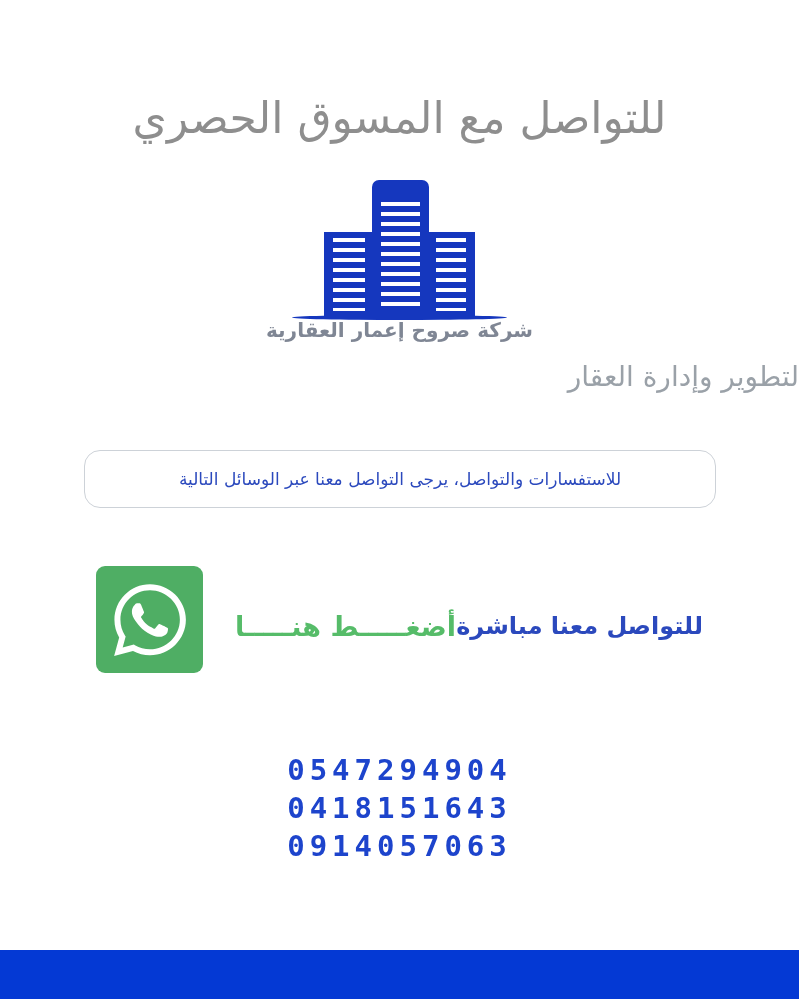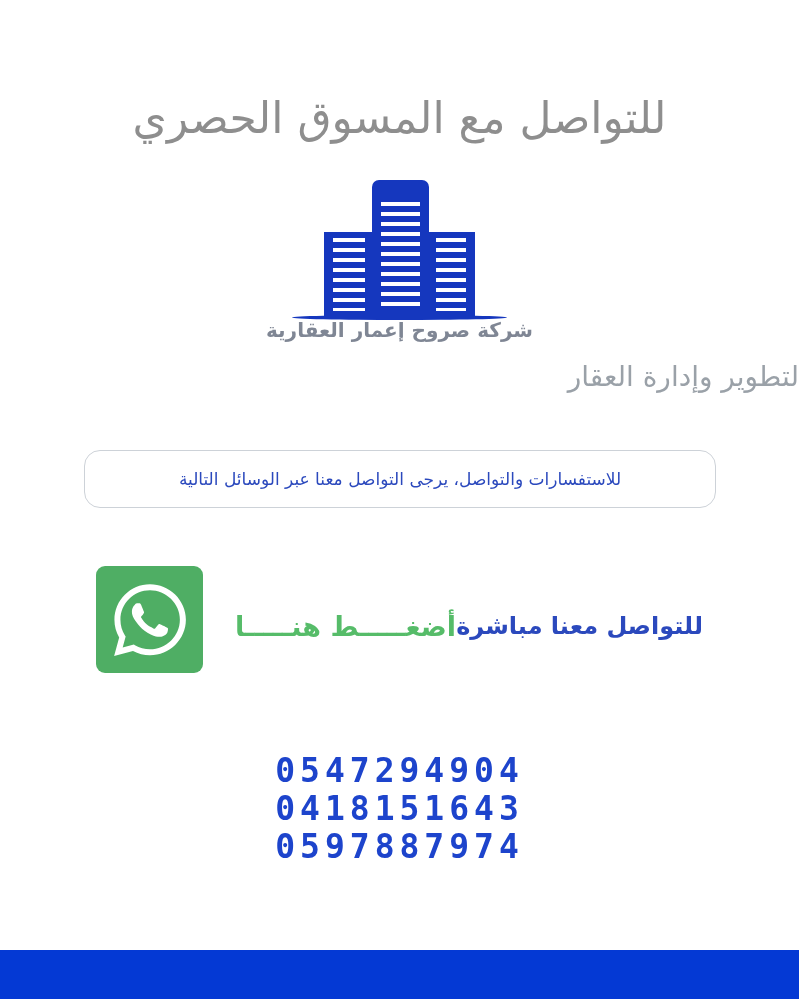--- a/index.html
+++ b/index.html
@@ -92,21 +92,21 @@
   }
   .wa-icon svg{width:82px;height:82px;fill:#ffffff;}
 
   
   .phones{
     position:absolute;top:752px;left:0;width:100%;
     display:flex;flex-direction:column;align-items:center;gap:1px;
   }
   .phone{
     font-family:"DejaVu Sans Mono", monospace;
-    font-size:33px;font-weight:700;color:var(--phone-blue);
+    font-size:29px;font-weight:700;color:var(--phone-blue);
     letter-spacing:5px;line-height:37px;
   }
 
   
   .bottom-bar{
     position:absolute;left:0;bottom:0;width:100%;height:49px;
     background:var(--blue-bar);
   }
 </style>
 </head>
@@ -146,18 +146,18 @@
     <div class="wa-icon">
       <svg viewBox="0 0 448 512" xmlns="http://www.w3.org/2000/svg" aria-hidden="true">
         <path d="M380.9 97.1C339 55.1 283.2 32 223.9 32c-122.4 0-222 99.6-222 222 0 39.1 10.2 77.3 29.6 111L0 480l117.7-30.9c32.4 17.7 68.9 27 106.1 27h.1c122.3 0 224.1-99.6 224.1-222 0-59.3-25.2-115-67.1-157zm-157 341.6c-33.2 0-65.7-8.9-94-25.7l-6.7-4-69.8 18.3L72 359.2l-4.4-7c-18.5-29.4-28.2-63.3-28.2-98.2 0-101.7 82.8-184.5 184.6-184.5 49.3 0 95.6 19.2 130.4 54.1 34.8 34.9 56.2 81.2 56.1 130.5 0 101.8-84.9 184.6-186.6 184.6zm101.2-138.2c-5.5-2.8-32.8-16.2-37.9-18-5.1-1.9-8.8-2.8-12.5 2.8-3.7 5.6-14.3 18-17.6 21.8-3.2 3.7-6.5 4.2-12 1.4-32.6-16.3-54-29.1-75.5-66-5.7-9.8 5.7-9.1 16.3-30.3 1.8-3.7.9-6.9-.5-9.7-1.4-2.8-12.5-30.1-17.1-41.2-4.5-10.8-9.1-9.3-12.5-9.5-3.2-.2-6.9-.2-10.6-.2-3.7 0-9.7 1.4-14.8 6.9-5.1 5.6-19.4 19-19.4 46.3 0 27.3 19.9 53.7 22.6 57.4 2.8 3.7 39.1 59.7 94.8 83.8 35.2 15.2 49 16.5 66.6 13.9 10.7-1.6 32.8-13.4 37.4-26.4 4.6-13 4.6-24.1 3.2-26.4-1.3-2.5-5-3.9-10.5-6.6z"></path>
       </svg>
     </div>
   </div>
 
   <div class="phones">
     <div class="phone">0547294904</div>
     <div class="phone">0418151643</div>
-    <div class="phone">0597887974</div>
+    <div class="phone">0914057063</div>
   </div>
 
   <div class="bottom-bar"></div>
 
 </div>
 
 </body></html>

